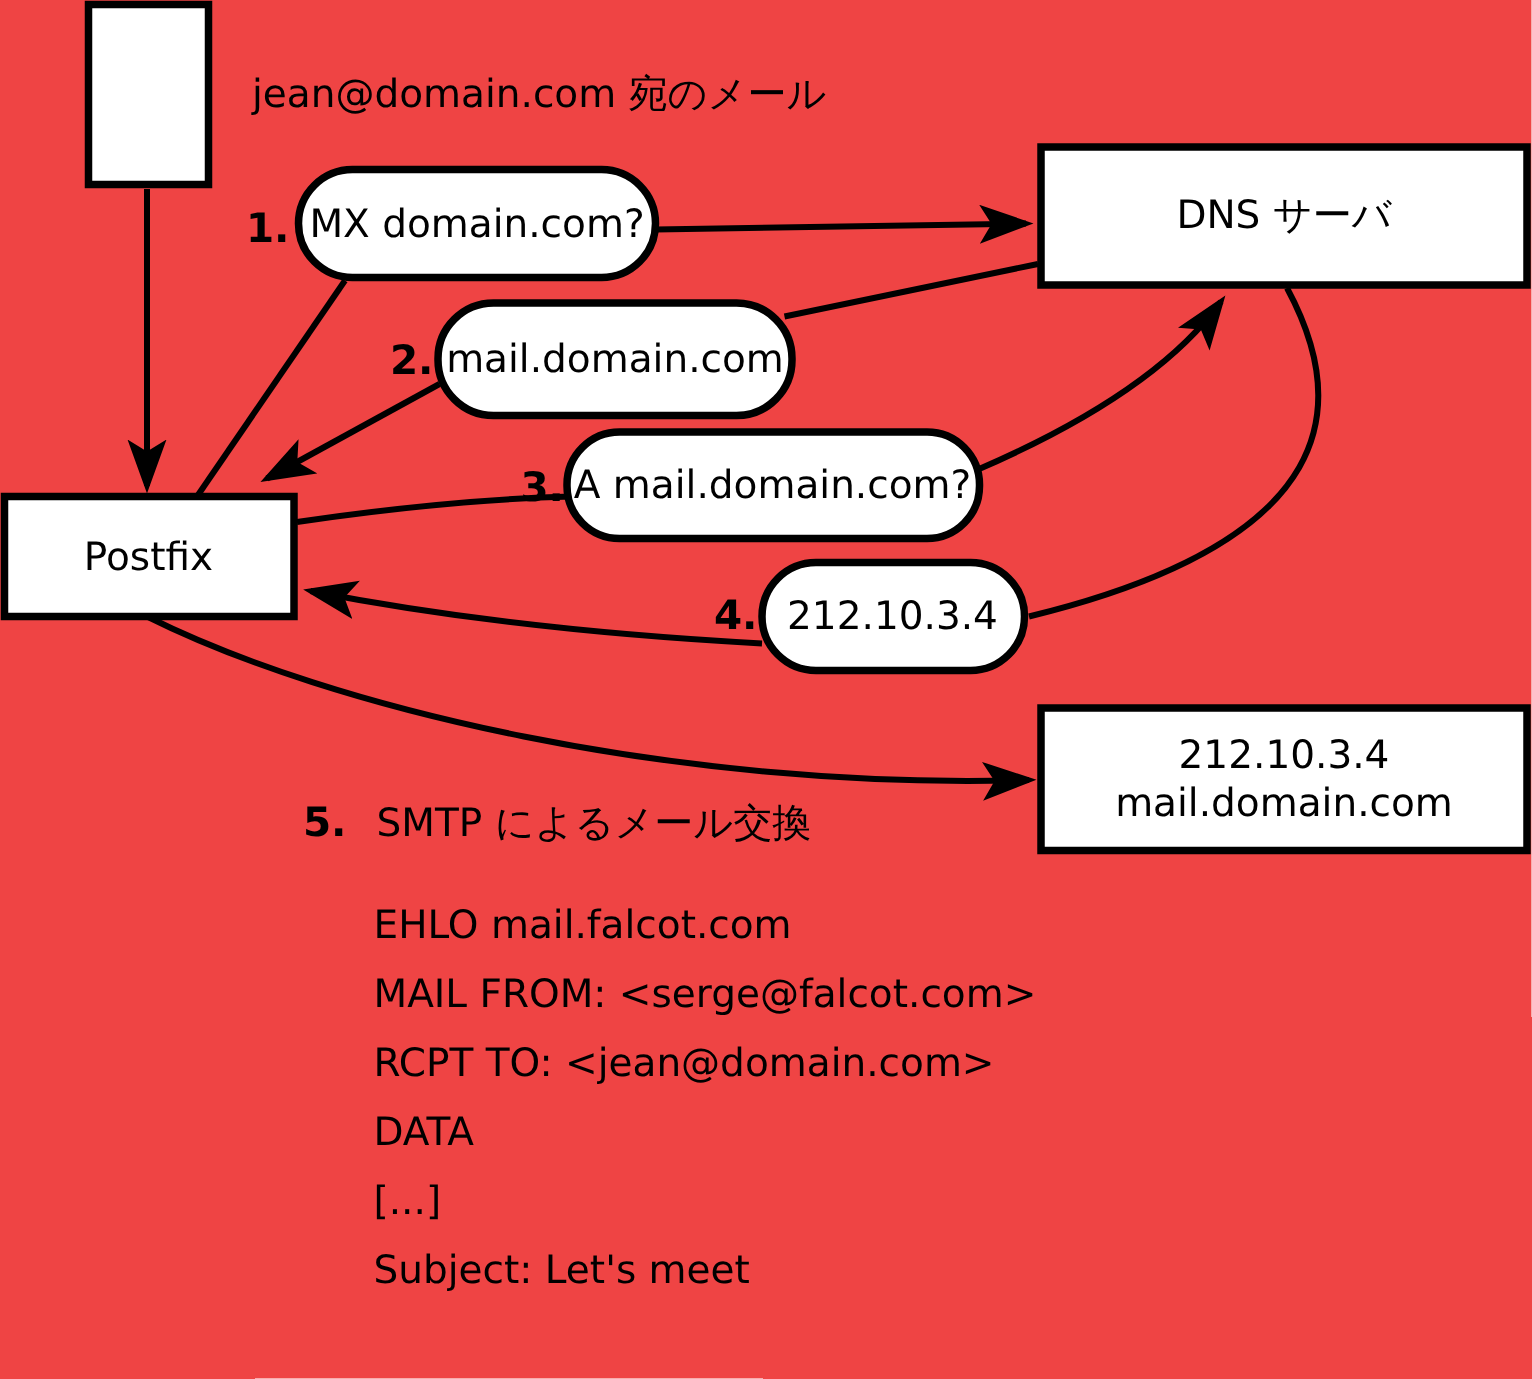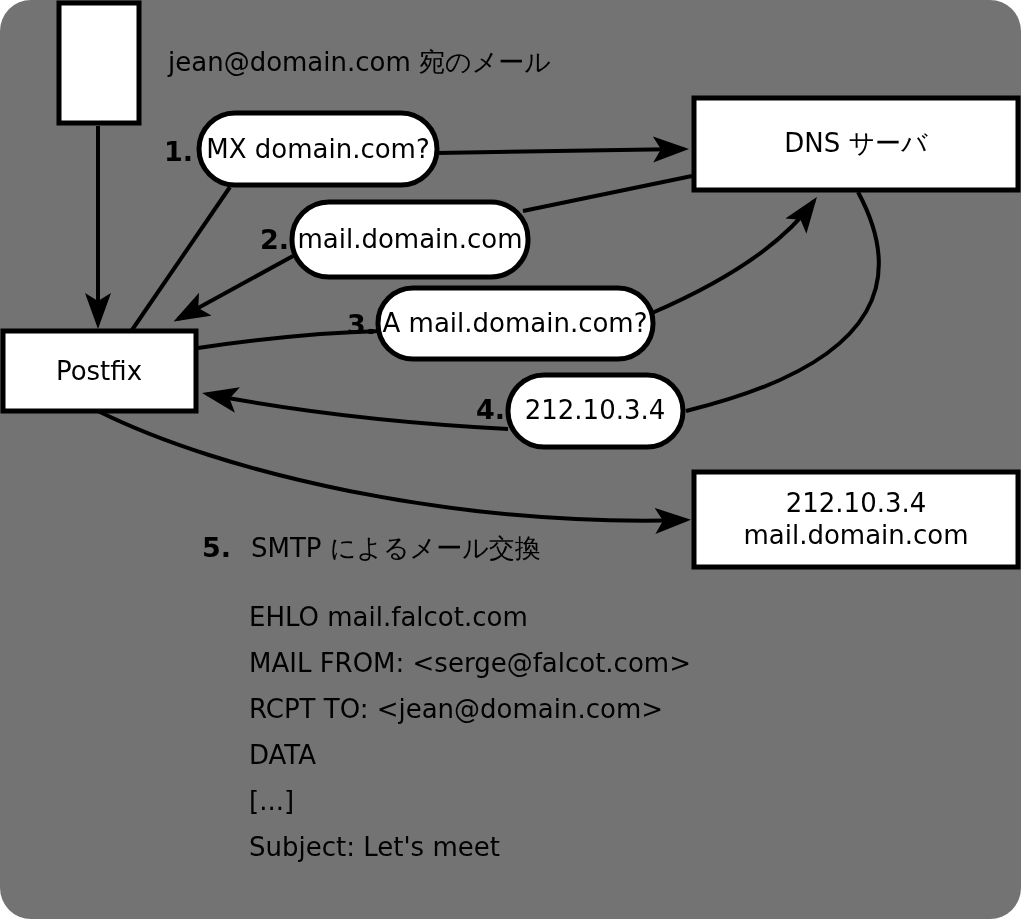--- a/index.html
+++ b/index.html
@@ -5,23 +5,22 @@
   html, body {
     margin: 0;
     padding: 0;
     background: #ffffff;
     font-family: "DejaVu Sans", "Liberation Sans", sans-serif;
   }
   .stage {
     position: relative;
     width: 1021px;
     height: 919px;
-    background: #737373;
+    background: #ef4444;
     overflow: hidden;
-    border-radius: 31px;
   }
   svg.diagram {
     position: absolute;
     left: 0;
     top: 0;
   }
   svg.diagram .node {
     fill: #ffffff;
     stroke: #000000;
     stroke-width: 5;

